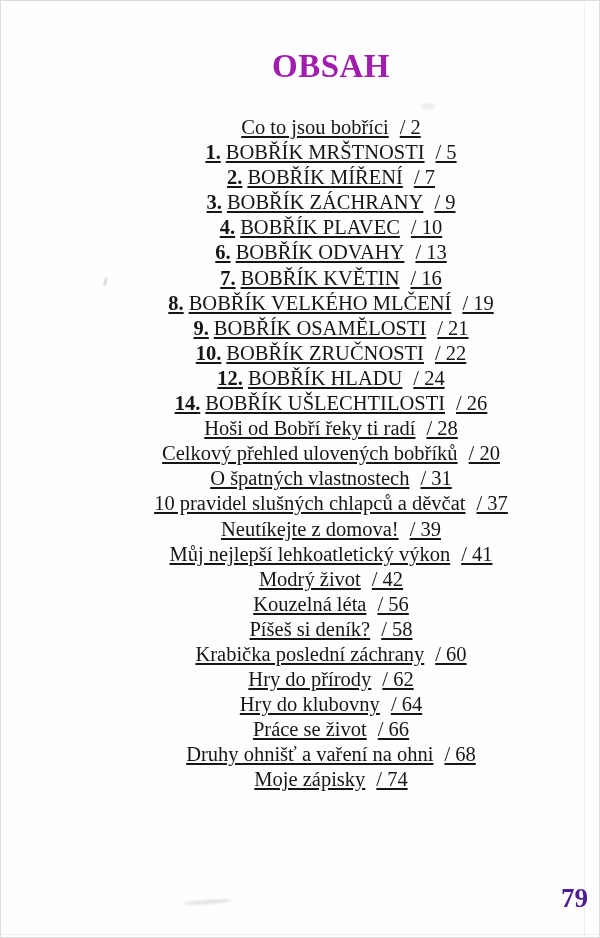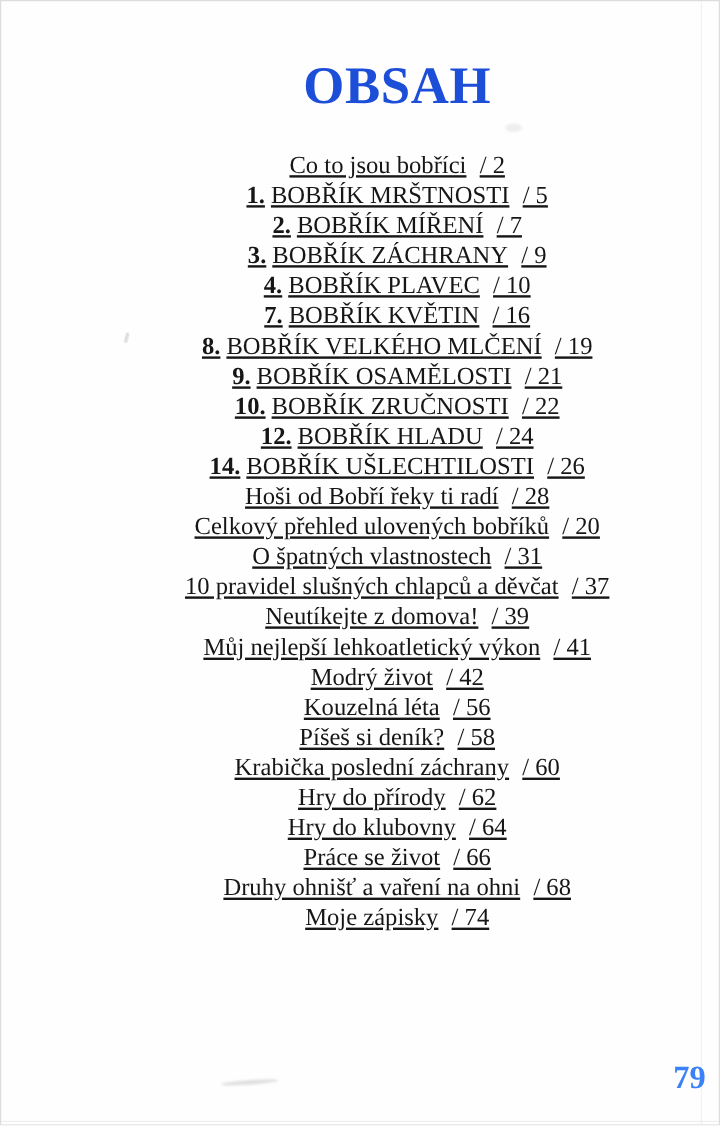--- a/index.html
+++ b/index.html
@@ -34,25 +34,25 @@
   .content {
     position: absolute;
     left: 60px;
     top: 0;
     width: 540px;
     text-align: center;
   }
   .title {
     margin: 0;
     padding-top: 49px;
-    font-size: 44px;
+    font-size: 33px;
     font-weight: bold;
     letter-spacing: 0.5px;
     line-height: 1;
-    color: #1d4ed8;
+    color: #a21caf;
   }
   .toc {
     list-style: none;
     margin: 0;
     padding: 0;
     margin-top: 32px;
     text-decoration: underline;
   }
   .toc li {
     height: 25.1px;
@@ -66,21 +66,21 @@
   }
   .toc .pg {
     margin-left: 11px;
   }
   .folio {
     position: absolute;
     right: 11px;
     top: 882px;
     font-size: 27px;
     font-weight: bold;
-    color: #3b82f6;
+    color: #4c1d95;
   }
   
   .smudge-a {
     position: absolute;
     left: 183px; top: 899px;
     width: 48px; height: 4px;
     background: rgba(90,90,90,0.18);
     border-radius: 50%;
     filter: blur(1px);
     transform: rotate(-4deg);
@@ -116,20 +116,21 @@
 
   <div class="content">
     <h1 class="title">OBSAH</h1>
 
     <ul class="toc">
         <li><span class="t">Co to jsou bobříci</span><span class="pg">/ 2</span></li>
         <li><span class="num">1.</span><span class="t">BOBŘÍK MRŠTNOSTI</span><span class="pg">/ 5</span></li>
         <li><span class="num">2.</span><span class="t">BOBŘÍK MÍŘENÍ</span><span class="pg">/ 7</span></li>
         <li><span class="num">3.</span><span class="t">BOBŘÍK ZÁCHRANY</span><span class="pg">/ 9</span></li>
         <li><span class="num">4.</span><span class="t">BOBŘÍK PLAVEC</span><span class="pg">/ 10</span></li>
+        <li><span class="num">6.</span><span class="t">BOBŘÍK ODVAHY</span><span class="pg">/ 13</span></li>
         <li><span class="num">7.</span><span class="t">BOBŘÍK KVĚTIN</span><span class="pg">/ 16</span></li>
         <li><span class="num">8.</span><span class="t">BOBŘÍK VELKÉHO MLČENÍ</span><span class="pg">/ 19</span></li>
         <li><span class="num">9.</span><span class="t">BOBŘÍK OSAMĚLOSTI</span><span class="pg">/ 21</span></li>
         <li><span class="num">10.</span><span class="t">BOBŘÍK ZRUČNOSTI</span><span class="pg">/ 22</span></li>
         <li><span class="num">12.</span><span class="t">BOBŘÍK HLADU</span><span class="pg">/ 24</span></li>
         <li><span class="num">14.</span><span class="t">BOBŘÍK UŠLECHTILOSTI</span><span class="pg">/ 26</span></li>
         <li><span class="t">Hoši od Bobří řeky ti radí</span><span class="pg">/ 28</span></li>
         <li><span class="t">Celkový přehled ulovených bobříků</span><span class="pg">/ 20</span></li>
         <li><span class="t">O špatných vlastnostech</span><span class="pg">/ 31</span></li>
         <li><span class="t">10 pravidel slušných chlapců a děvčat</span><span class="pg">/ 37</span></li>

